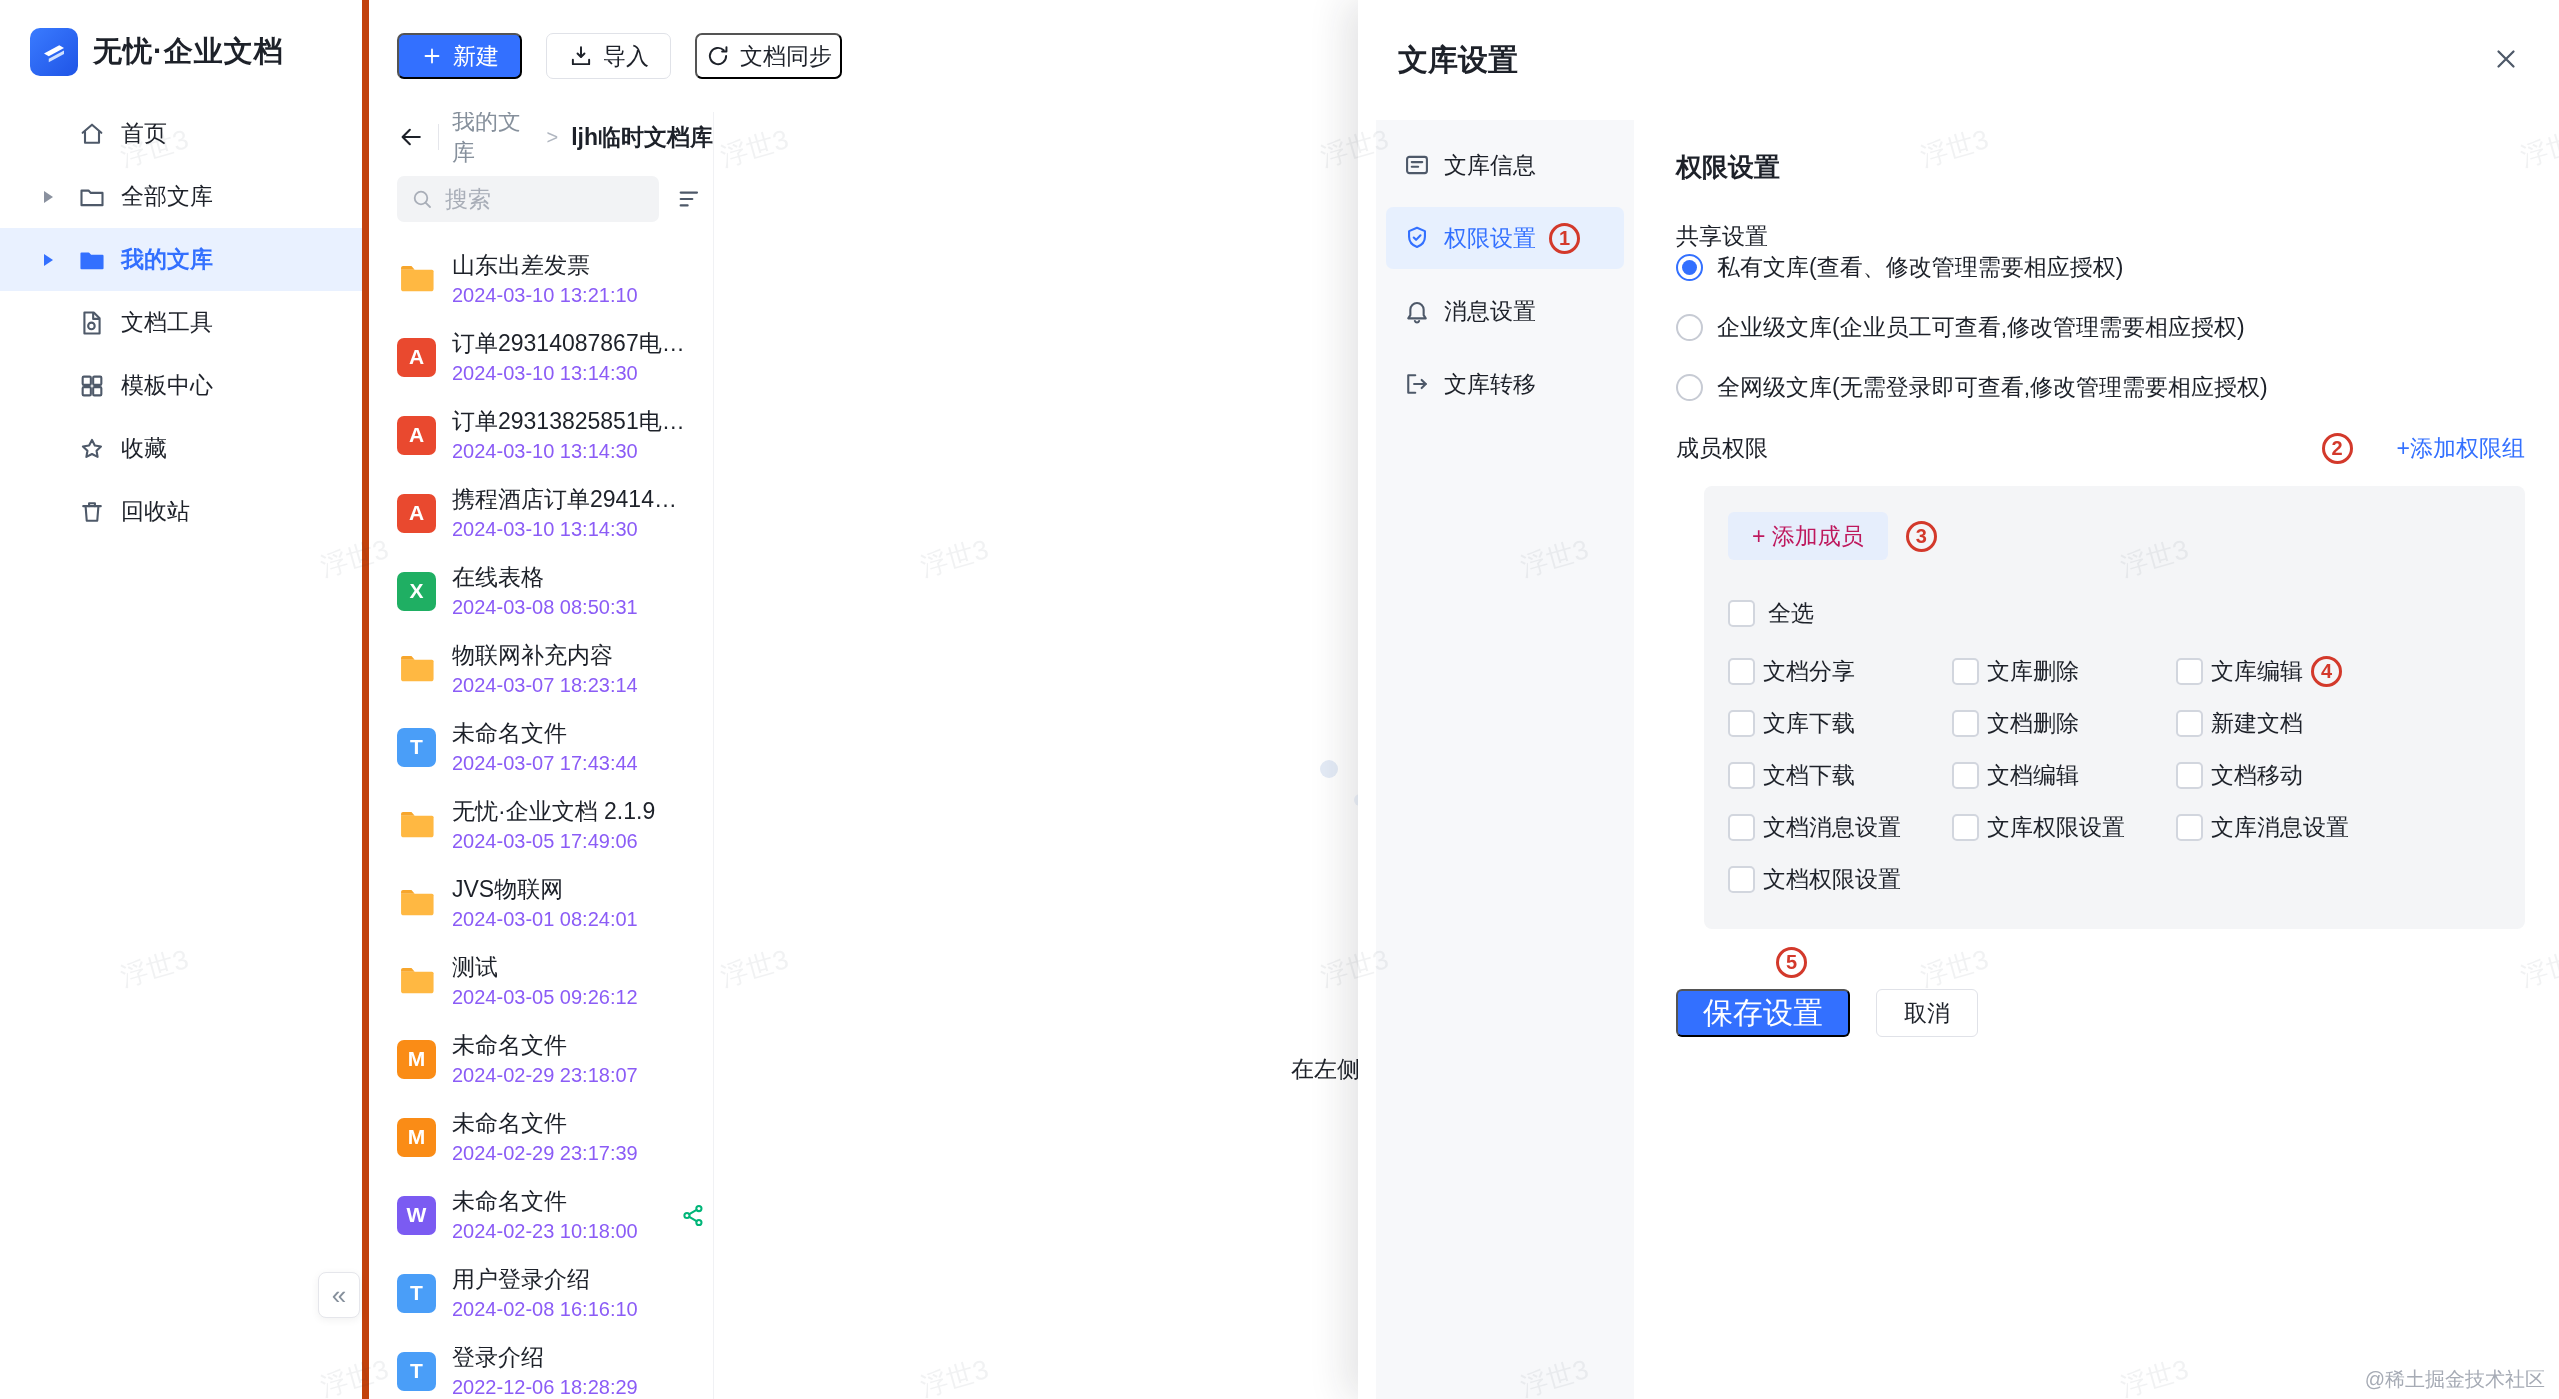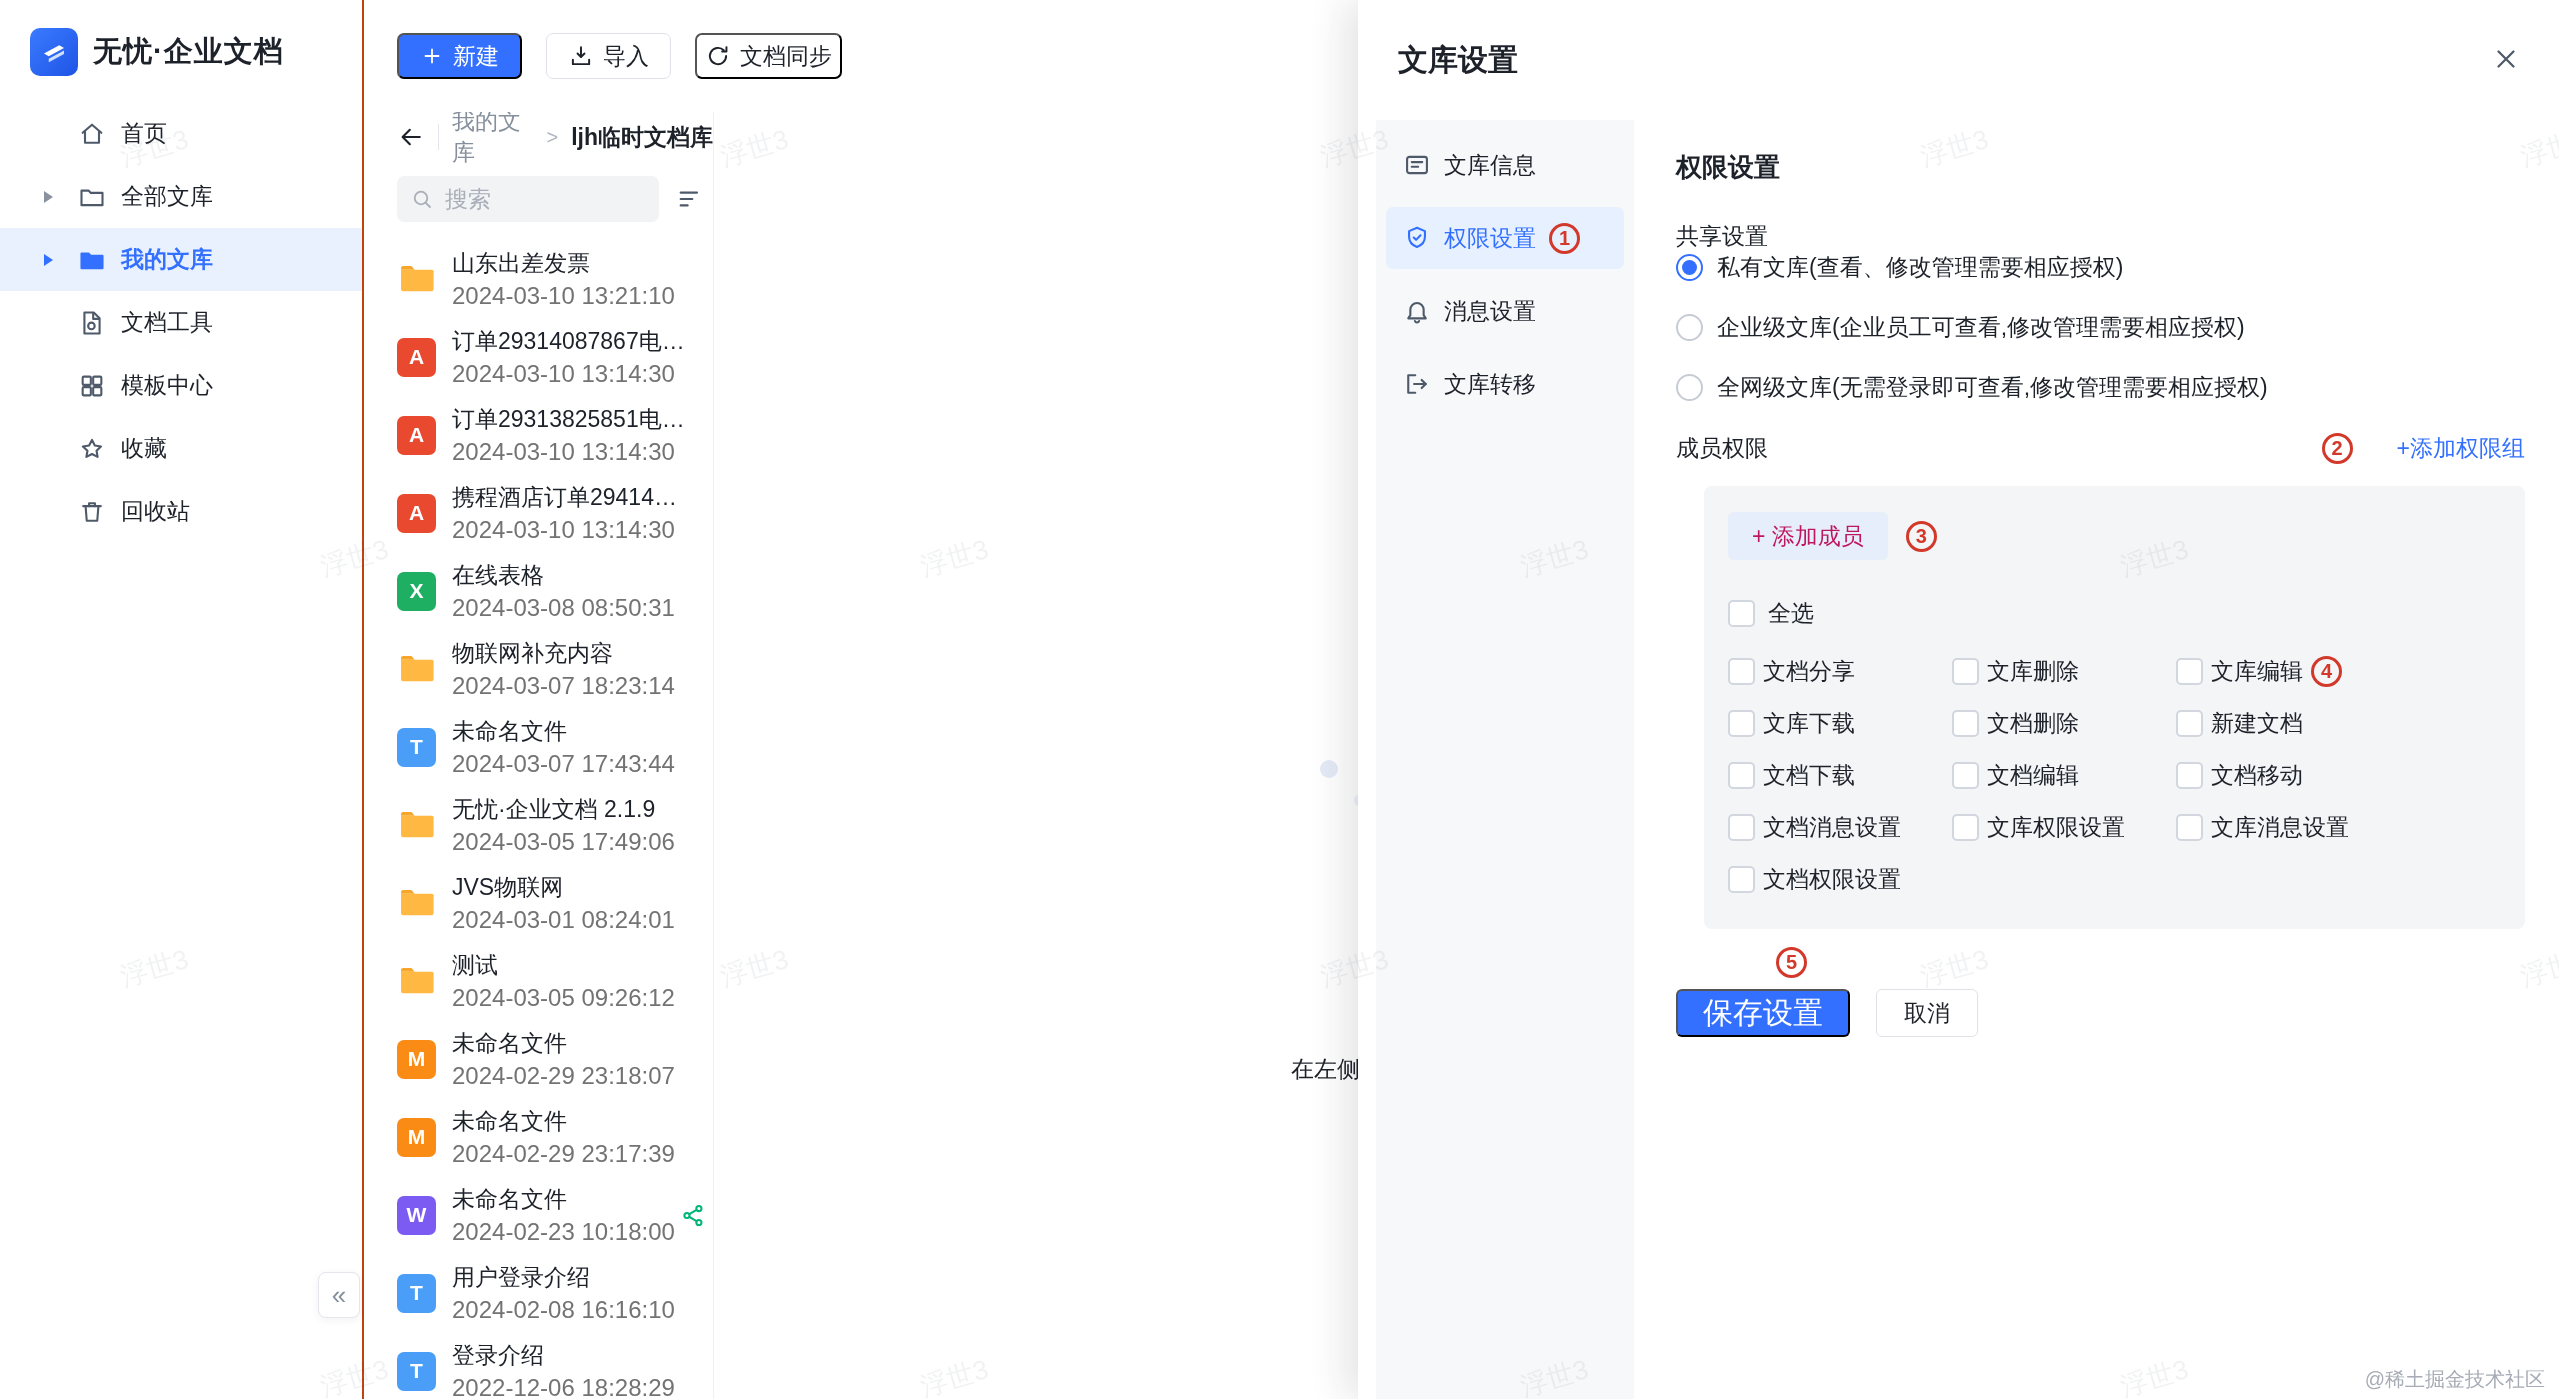--- a/index.html
+++ b/index.html
@@ -4,21 +4,21 @@
 <style>
   html,body{margin:0;padding:0}
   body{
     width:2559px;height:1399px;position:relative;overflow:hidden;background:#fff;
     font-family:"Liberation Sans","DejaVu Sans",sans-serif;color:#1d2129;
   }
   .ic{flex:none}
   svg.ic{fill:none;stroke:currentColor;stroke-width:1.8;stroke-linecap:round;stroke-linejoin:round}
 
   
-  .sidebar{position:absolute;left:0;top:0;width:362px;height:100%;background:#fff;border-right:2px solid #c2410c;z-index:2}
+  .sidebar{position:absolute;left:0;top:0;width:362px;height:100%;background:#fff;border-right:7px solid #c2410c;z-index:2}
   .logo{display:flex;align-items:center;gap:15px;padding:28px 0 26px 30px}
   .logo-badge{width:48px;height:48px;border-radius:10px;background:linear-gradient(135deg,#3a7bff,#1f54e6);display:flex;align-items:center;justify-content:center;flex:none}
   .logo-text{font-size:29px;font-weight:700;letter-spacing:1px;white-space:nowrap}
   .side-item{height:63px;display:flex;align-items:center;gap:15px;padding-left:78px;position:relative;font-size:23px;cursor:pointer;white-space:nowrap}
   .side-item .caret{position:absolute;left:44px;width:0;height:0;border-left:9px solid #8a919f;border-top:6px solid transparent;border-bottom:6px solid transparent}
   .side-item .ic{color:#4e5969}
   .side-item.selected{background:#e9f1ff;color:#3370ff;font-weight:700}
   .side-item.selected .ic,.side-item.selected .caret{color:#3370ff;border-left-color:#3370ff}
   .collapse-btn{position:absolute;left:318px;top:1272px;width:42px;height:46px;background:#fff;border:1px solid #e5e6eb;border-radius:8px;color:#86909c;font-size:26px;display:flex;align-items:center;justify-content:center;box-shadow:0 2px 8px rgba(0,0,0,.06);z-index:3;cursor:pointer}
 
@@ -40,21 +40,21 @@
   .search-box{flex:none;width:262px;height:46px;background:#f2f3f5;border-radius:7px;display:flex;align-items:center;gap:9px;padding:0 13px;box-sizing:border-box;color:#a9aeb8}
   .search-box input{border:0;background:transparent;outline:0;font-size:23px;width:100%;color:#1d2129;font-family:inherit}
   .search-box input::placeholder{color:#a9aeb8}
   .sort-btn{color:#4e5969;display:flex;cursor:pointer}
   .file-list{margin-top:18px}
   .file-row{height:78px;display:flex;align-items:center;gap:16px;position:relative;padding-right:26px;cursor:pointer}
   .fi{width:39px;height:39px;border-radius:7px;flex:none;display:flex;align-items:center;justify-content:center;color:#fff;font-weight:700;font-size:21px}
   .fi-pdf{background:#e9492f}.fi-xls{background:#1faf63}.fi-doc{background:#4a9ef8}.fi-md{background:#fa8c16}.fi-web{background:#7b5bf2}
   .file-meta{min-width:0}
   .file-name{font-size:23px;line-height:28px;white-space:nowrap;overflow:hidden;text-overflow:ellipsis}
-  .file-date{font-size:24px;color:#737373;margin-top:5px;white-space:nowrap}
+  .file-date{font-size:20px;color:#8b5cf6;margin-top:5px;white-space:nowrap}
   .share-ic{position:absolute;right:6px;color:#00b578;display:flex;cursor:pointer}
   .doc-area{flex:1;position:relative;overflow:hidden}
   .empty-hint{position:absolute;left:577px;top:942px;font-size:23px;color:#1d2129;white-space:nowrap}
   .dotA{position:absolute;left:606px;top:648px;width:18px;height:18px;border-radius:50%;background:#e4ebf6}
   .dotB{position:absolute;left:640px;top:682px;width:12px;height:12px;border-radius:50%;background:#edf2fa}
 
   
   .drawer{position:absolute;left:1358px;top:0;width:1201px;height:100%;background:#fff;box-shadow:-12px 0 36px rgba(31,35,41,.12);z-index:10;box-sizing:border-box}
   .drawer-header{height:120px;display:flex;align-items:center;padding:0 40px;position:relative}
   .drawer-title{font-size:30px;font-weight:700}

